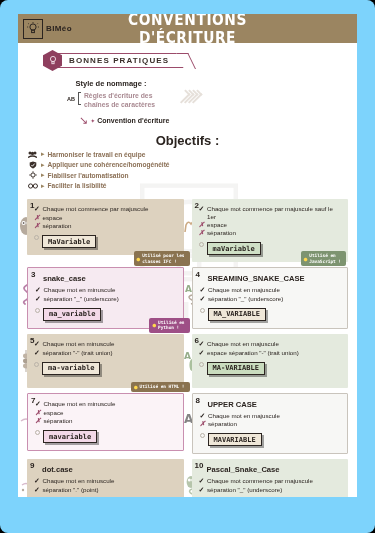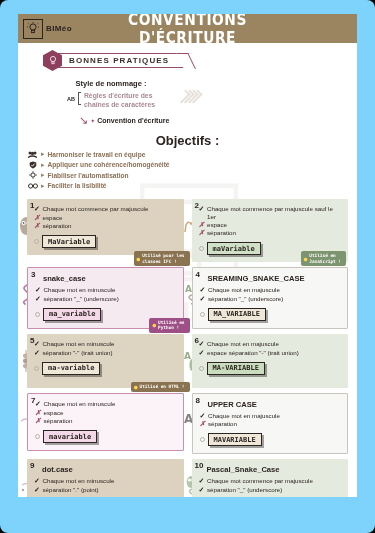--- a/index.html
+++ b/index.html
@@ -145,21 +145,21 @@
   }
   .card-title {
     font-size: 7.6px; font-weight: bold; color: #2b2420;
     margin-left: 8px; margin-bottom: 3px;
   }
   .rule { display: flex; align-items: flex-start; gap: 2.5px; margin-top: .5px; }
   .rule-mark { font-size: 7px; line-height: 1.15; font-weight: bold; width: 6px; flex: none; }
   .ok { color: #2b2420; }
   .no { color: #9b4b6a; font-style: italic; }
   .rule-text { font-size: 6.2px; color: #2b2420; line-height: 1.2; }
-  .chip-row { display: flex; align-items: center; gap: 3px; margin-top: 5px; }
+  .chip-row { display: flex; gap: 3px; margin-top: 5px; }
   .chip-dot {
     width: 5px; height: 5px; border-radius: 50%;
     border: 1px solid #b9b2a8; flex: none;
   }
   .chip {
     display: inline-block;
     font-family: "DejaVu Sans Mono", monospace;
     font-size: 7px; font-weight: bold; color: #2b2420;
     padding: 1.5px 5px;
     background: #fff;

